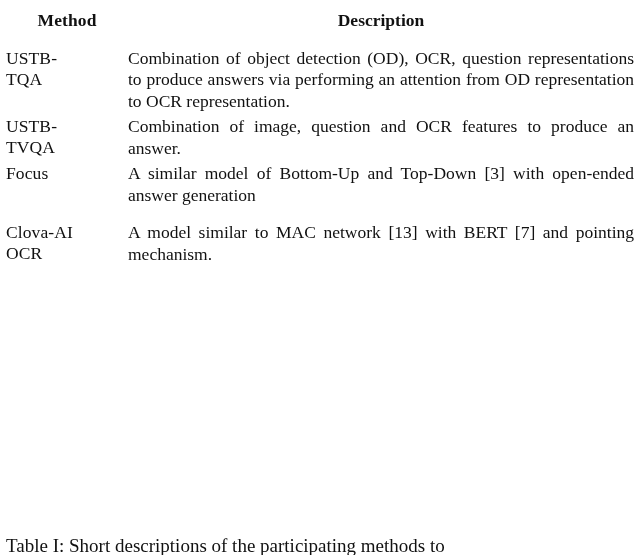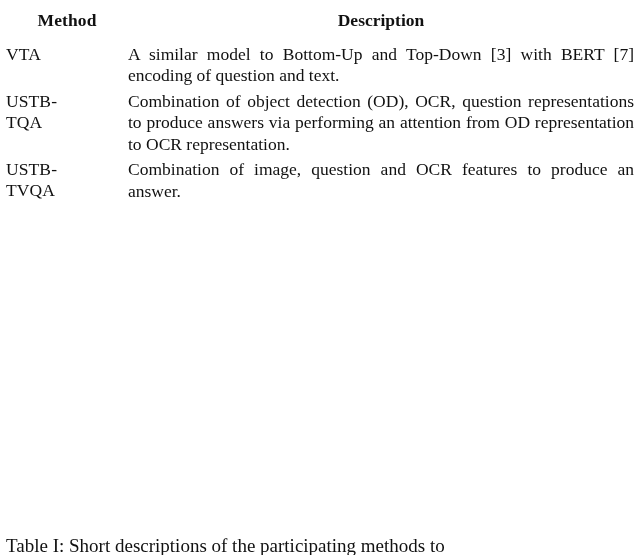--- a/index.html
+++ b/index.html
@@ -109,24 +109,20 @@
         <th class="cell-method">Method</th>
         <th class="cell-desc" style="text-align:center">Description</th>
       </tr>
 
       <tr class="rule-mid">
         <td colspan="2">
             <div></div>
           </td>
       </tr>
 
-      <tr>
-        <td class="cell-method m-mid">VTA</td>
-        <td class="cell-desc">A similar model to Bottom-Up and Top-Down [3] with BERT [7] encoding of question and text.</td>
-      </tr>
       <tr class="rule-mid">
         <td colspan="2">
             <div></div>
           </td>
       </tr>
 
       <tr>
         <td class="cell-method m-mid2">USTB-
 TQA</td>
         <td class="cell-desc">Combination of object detection (OD), OCR, question representations to produce answers via performing an attention from OD representation to OCR representation.</td>
@@ -141,20 +137,24 @@
         <td class="cell-method">USTB-
 TVQA</td>
         <td class="cell-desc">Combination of image, question and OCR features to produce an answer.</td>
       </tr>
       <tr class="rule-mid">
         <td colspan="2">
             <div></div>
           </td>
       </tr>
 
+      <tr>
+        <td class="cell-method m-mid">Focus</td>
+        <td class="cell-desc">A similar model of Bottom-Up and Top-Down [3] with open-ended answer generation</td>
+      </tr>
       <tr class="rule-mid">
         <td colspan="2">
             <div></div>
           </td>
       </tr>
 
       <tr class="rule-mid">
         <td colspan="2">
             <div></div>
           </td>
@@ -165,20 +165,25 @@
             <div></div>
           </td>
       </tr>
 
       <tr class="rule-mid">
         <td colspan="2">
             <div></div>
           </td>
       </tr>
 
+      <tr>
+        <td class="cell-method">Clova-AI
+OCR</td>
+        <td class="cell-desc">A model similar to MAC network [13] with BERT [7] and pointing mechanism.</td>
+      </tr>
 
       <tr class="rule-bottom">
         <td colspan="2">
             <div></div>
           </td>
       </tr>
 
     </tbody>
   </table>
 

